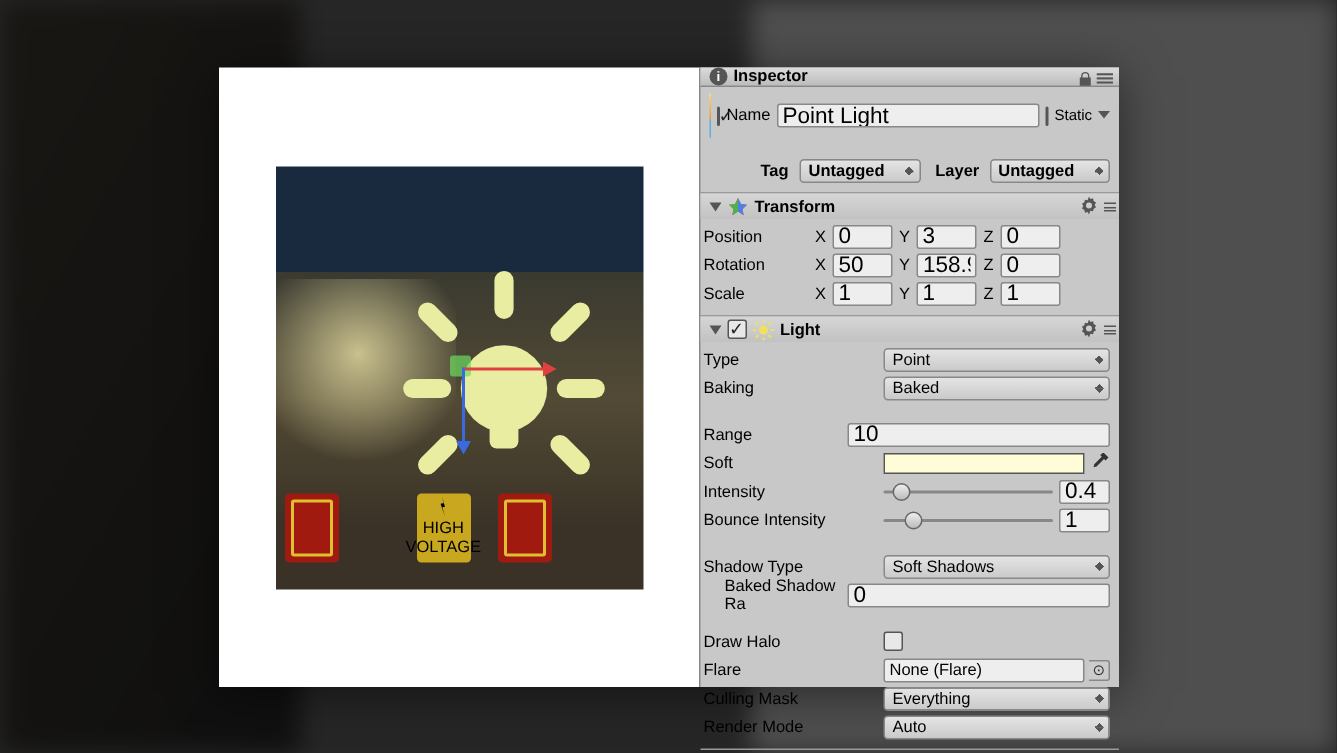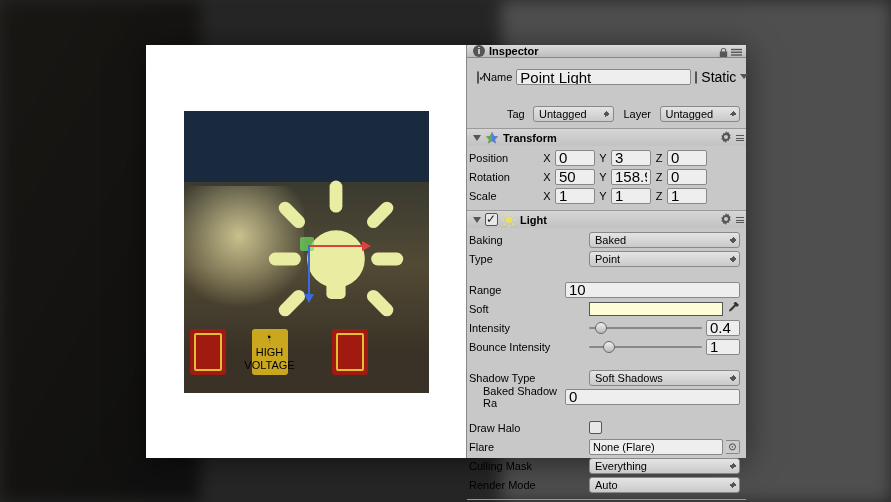--- a/index.html
+++ b/index.html
@@ -15,47 +15,47 @@
   .bulb svg { width:160px; height:160px; }
   .gizmo { position:absolute; left:110px; top:120px; }
   .gizmo-x { position:absolute; width:60px; height:2px; background:#e04040; top:14px; left:14px; }
   .gizmo-x::after { content:""; position:absolute; right:-8px; top:-4px; border:5px solid transparent; border-left:9px solid #e04040; }
   .gizmo-y { position:absolute; width:2px; height:55px; background:#3a6ae0; top:14px; left:14px; }
   .gizmo-y::after { content:""; position:absolute; bottom:-8px; left:-4px; border:5px solid transparent; border-top:9px solid #3a6ae0; }
   .gizmo-z { position:absolute; width:14px; height:14px; background:#6cdc60; top:6px; left:6px; opacity:0.7; border-radius:2px;}
   .sign { position:absolute; bottom:18px; width:36px; height:46px; }
   .sign.red1 { left:6px; background:#a01a10; border-radius:3px; }
   .sign.red1::before, .sign.red2::before { content:""; position:absolute; inset:4px; border:2px solid #e0c030; border-radius:2px;}
-  .sign.yellow { left:68px; background:#c9a820; border-radius:3px; display:flex; flex-direction:column; align-items:center; justify-content:flex-end; font-size:4px; color:#000; gap:1px; padding-bottom:4px;}
+  .sign.yellow { left:94px; background:#c9a820; border-radius:3px; display:flex; flex-direction:column; align-items:center; justify-content:flex-end; font-size:4px; color:#000; gap:1px; padding-bottom:4px;}
   .sign.yellow::before { content:""; width:12px; height:14px; background:#000; clip-path: polygon(40% 0, 55% 35%, 35% 38%, 60% 100%, 45% 55%, 60% 52%);}
   .sign.red2 { left:148px; background:#a01a10; border-radius:3px; }
 
   .inspector-panel { width: 280px; background: #c8c8c8; display: flex; flex-direction: column; border-left:1px solid #888;}
   .insp-tab { height: 17px; background: linear-gradient(#dcdcdc,#bcbcbc); border-bottom:1px solid #888; display:flex; align-items:center; padding:0 6px; gap:4px; position:relative;}
   .info-icon { width:12px; height:12px; border-radius:50%; background:#555; color:#fff; display:flex; align-items:center; justify-content:center; font-size:9px; font-weight:bold;}
   .insp-tab-label { font-weight: bold; }
   .lock-dots { position:absolute; right:4px; top:2px; display:flex; gap:2px; align-items:center;}
   .lock-i, .menu-i { width:11px; height:11px; color:#555; }
   .insp-header { padding: 4px 6px 6px 6px; display:flex; flex-direction:column; gap:14px; border-bottom:1px solid #9a9a9a;}
   .row { display:flex; align-items:center; gap:4px; }
   .cube-icon { width:30px; height:30px; border-radius:4px; background:linear-gradient(160deg,#ffe070,#f09030 60%, #5bb0e0 60%);}
   .chk { width:13px; height:13px; appearance:none; border:1px solid #555; border-radius:2px; background:#e8e8e8; position:relative; cursor:pointer;}
   .chk:checked::after { content:"✓"; position:absolute; top:-2px; left:0; font-size:12px; color:#222;}
   .name-lbl { width:38px; }
   .text-input { height:16px; border:1px solid #888; border-radius:2px; background:#eee; padding:0 3px; font-size:15px; }
   .name-input { flex:1; }
-  .static-lbl { font-size:14px; }
+  .static-lbl { font-size:10px; }
   .dd { height:16px; border:1px solid #888; border-radius:3px; background:linear-gradient(#e4e4e4,#cacaca); padding:0 14px 0 5px; font-size:11px; display:flex; align-items:center; position:relative; cursor:pointer; min-width:0;}
   .dd::after { content:""; position:absolute; right:3px; top:3px; width:7px; height:8px; background:
      linear-gradient(#555,#555) center/5px 1px no-repeat,
      conic-gradient(from 135deg at 50% 25%, #555 0 90deg, transparent 0) top/6px 4px no-repeat,
      conic-gradient(from -45deg at 50% 75%, #555 0 90deg, transparent 0) bottom/6px 4px no-repeat;
   }
   .dd span { white-space:nowrap; overflow:hidden; }
-  .tag-row { padding-left:34px;}
+  .tag-row { padding-left:34px;font-weight:bold;}
   .tag-row .lbl { width:22px; }
   .layer-lbl { margin-left:6px; width:32px;}
   .component { border-bottom:1px solid #9a9a9a; }
   .comp-header { height:17px; background:linear-gradient(#d6d6d6,#c2c2c2); display:flex; align-items:center; padding:0 6px; gap:4px; position:relative;}
   .foldout { width:0; height:0; border:4px solid transparent; border-top:6px solid #555; margin-top:4px; cursor:pointer;}
   .comp-icon { width:14px; height:14px; }
   .comp-title { font-weight:bold; }
   .gear { position:absolute; right:14px; top:2px; width:12px; height:12px; color:#555;}
   .gear svg { width:12px; height:12px;}
   .comp-menu { position:absolute; right:2px; top:6px; width:8px; height:6px; display:flex; flex-direction:column; justify-content:space-between;}
@@ -234,29 +234,29 @@
               <path fill="#555" d="M6 0l.9 1.6 1.8-.4.4 1.8L10.7 4l-.9 1.6.9 1.6-1.6.9-.4 1.8-1.8-.4L6 12l-.9-1.6-1.8.4-.4-1.8L1.3 8l.9-1.6L1.3 4.8l1.6-.9.4-1.8 1.8.4L6 0zm0 4a2 2 0 100 4 2 2 0 000-4z"></path>
             </svg></span>
         <div class="comp-menu">
             <span></span>
             <span></span>
             <span></span>
           </div>
       </div>
       <div class="comp-body">
         <div class="prop-row">
+          <span class="wide-label">Type</span>
+          <div class="dd wide-field">
+              <span>Point</span>
+            </div>
+        </div>
+        <div class="prop-row">
           <span class="wide-label">Baking</span>
           <div class="dd wide-field">
               <span>Baked</span>
-            </div>
-        </div>
-        <div class="prop-row">
-          <span class="wide-label">Type</span>
-          <div class="dd wide-field">
-              <span>Point</span>
             </div>
         </div>
         <div class="spacer"></div>
         <div class="prop-row">
           <span class="wide-label">Range</span>
           <input class="text-input wide-field" value="10" style="">
         </div>
         <div class="prop-row">
           <span class="wide-label">Soft</span>
           <div class="color-swatch" style="background: rgb(255, 253, 216);"></div>

